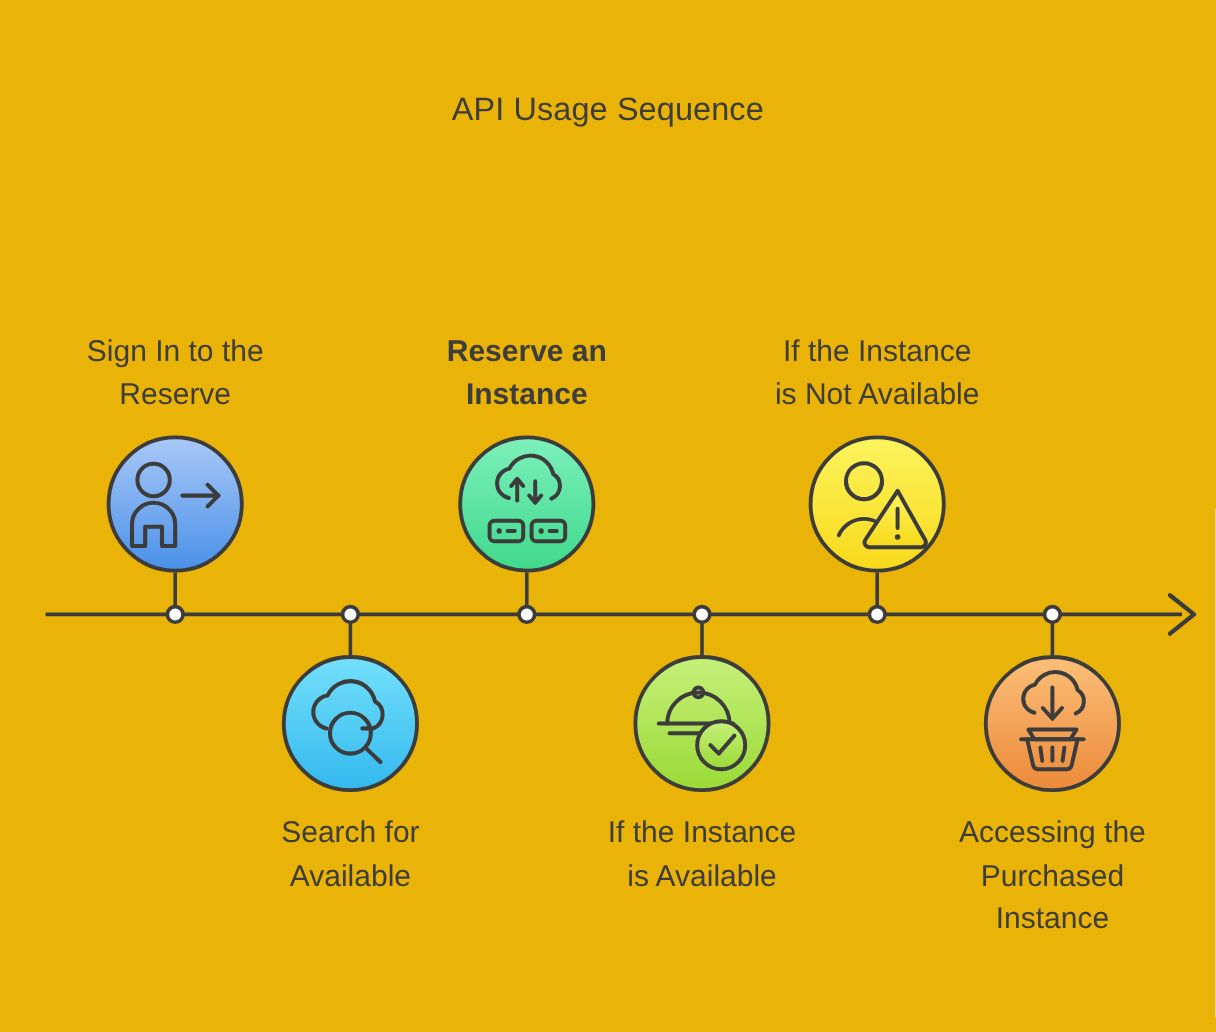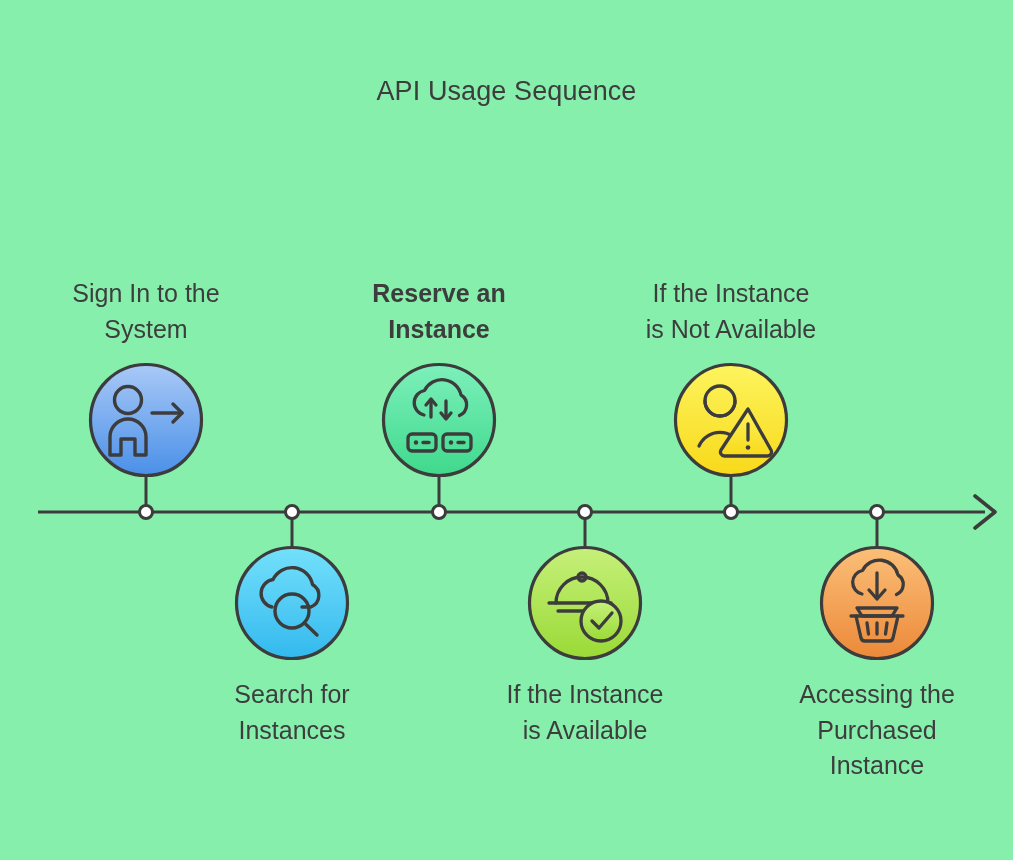--- a/index.html
+++ b/index.html
@@ -10,21 +10,21 @@
   }
   body {
     font-family: "Liberation Sans", sans-serif;
     color: #3c3c3c;
     -webkit-font-smoothing: antialiased;
   }
   #canvas {
     position: relative;
     width: 1013px;
     height: 860px;
-    background: #86efac;
+    background: #eab308;
     overflow: hidden;
   }
   #chart-title {
     position: absolute;
     top: 76px;
     left: 0;
     width: 1013px;
     text-align: center;
     font-size: 27px;
     font-weight: 400;
@@ -175,23 +175,23 @@
         <line x1="851" y1="616" x2="903" y2="616"></line>
         <path d="M856 616 l5 22 a4 4 0 0 0 4 3 h24 a4 4 0 0 0 4 -3 l5 -22"></path>
         <line x1="867" y1="623" x2="868.5" y2="634"></line>
         <line x1="877" y1="623" x2="877" y2="634"></line>
         <line x1="887" y1="623" x2="885.5" y2="634"></line>
       </g>
     </g>
   </svg>
 
   <div class="node-label" style="left:6px; top:276px; width:280px;">Sign In to the
-System</div>
+Reserve</div>
   <div class="node-label" style="left:152px; top:677px; width:280px;">Search for
-Instances</div>
+Available</div>
   <div class="node-label" style="left:299px; top:276px; width:280px;font-weight:bold;">Reserve an
 Instance</div>
   <div class="node-label" style="left:445px; top:677px; width:280px;">If the Instance
 is Available</div>
   <div class="node-label" style="left:591px; top:276px; width:280px;">If the Instance
 is Not Available</div>
   <div class="node-label" style="left:737px; top:677px; width:280px;">Accessing the
 Purchased
 Instance</div>
 

